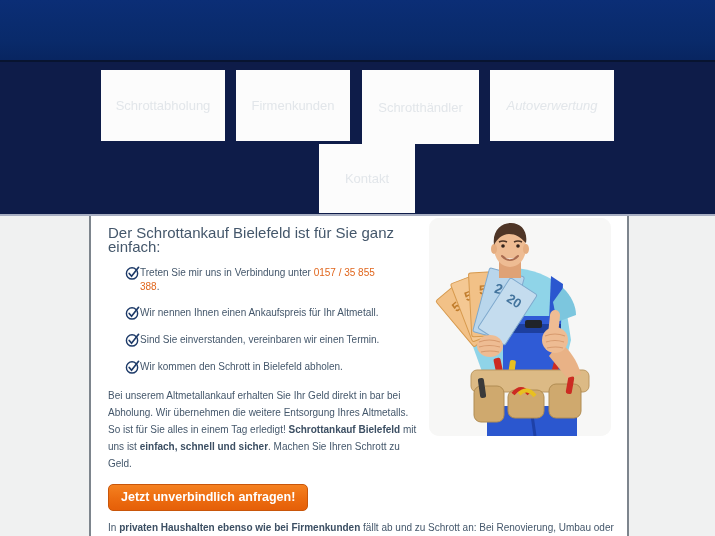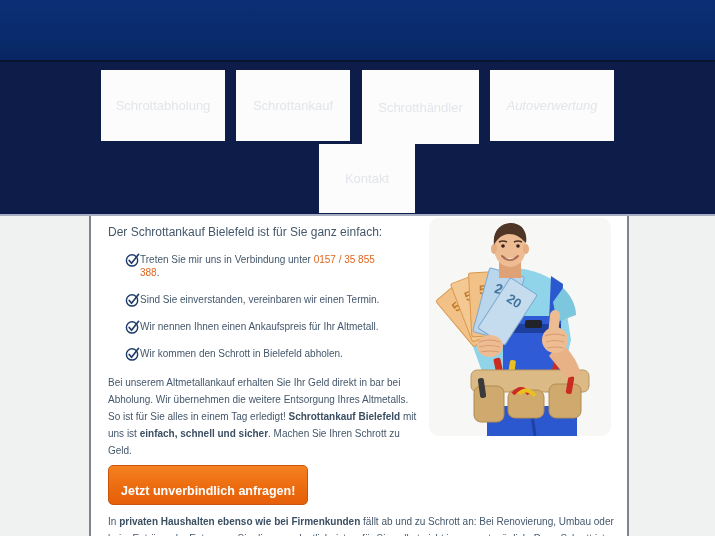--- a/index.html
+++ b/index.html
@@ -22,57 +22,57 @@
   .nav-3 { left:362px; top:8px;  width:117px; height:74px; }
   .nav-4 { left:490px; top:8px;  width:124px; height:71px;font-style:italic; }
   .nav-5 { left:319px; top:82px; width:96px;  height:69px; }
 
   
   .content-panel { position:absolute; left:91px; top:216px; width:536px; height:320px;
     background:#ffffff; box-shadow:-2px 0 0 #7d858d, 2px 0 0 #7d858d;
     padding:10px 0 0 17px; overflow:hidden; }
 
   .left-col { width:312px; }
-  .intro { font-size:12px; line-height:13.5px; color:#44576b; }
+  .intro { font-size:15px; line-height:13.5px; color:#44576b; }
 
   ul.checklist { list-style:none; margin:13px 0 0 17px; }
   ul.checklist li { display:flex; margin-bottom:13px; width:262px; }
   .check-ico { flex:0 0 15px; height:15px; margin-top:-1px; }
   .check-text { font-size:10px; line-height:13.5px; color:#44576b; }
 
   .para { font-size:10px; line-height:17px; color:#44576b; }
   .para-1 { margin-top:12px; width:310px; }
   .para-2 { margin-top:8px; width:506px; }
 
   .seg-n {}
   .seg-b { font-weight:700; color:#3c4f63; }
   .seg-p { color:#e0661d; }
 
-  .cta-button { display:inline-block; margin-top:6px; padding:18px 12px 6px;
+  .cta-button { display:inline-block; margin-top:12px; padding:5px 12px 6px;
     background:linear-gradient(180deg,#f58120 0%,#ec6c10 55%,#e55f08 100%);
     border:1px solid #c9560a; border-radius:5px; color:#ffffff;
     font-size:12.5px; font-weight:700; font-family:inherit; cursor:pointer; }
 
   
   .image-box { position:absolute; left:338px; top:2px; width:182px; height:218px;
     border-radius:10px; overflow:hidden; background:#f7f7f6; }
 </style>
 </head>
 <body>
 
 <div class="page">
 
   <div class="header-banner"></div>
 
   <div class="nav-band">
     <div class="nav-item nav-1">
       <span>Schrottabholung</span>
     </div>
     <div class="nav-item nav-2">
-      <span>Schrottankauf</span>
+      <span>Firmenkunden</span>
     </div>
     <div class="nav-item nav-3">
       <span>Schrotthändler</span>
     </div>
     <div class="nav-item nav-4">
       <span>Autoverwertung</span>
     </div>
     <div class="nav-item nav-5">
       <span>Kontakt</span>
     </div>
@@ -93,30 +93,30 @@
           </span>
           <span class="check-text"><span class="seg-n">Treten Sie mir uns in Verbindung unter </span><span class="seg-p">0157 / 35 855 388</span><span class="seg-n">.</span></span>
         </li>
         <li>
           <span class="check-ico">
             <svg width="15" height="15" viewBox="0 0 16 16">
                 <circle cx="7.5" cy="9" r="6" fill="none" stroke="#1d3a68" stroke-width="1.5"></circle>
                 <path d="M4.5 9 L7 12 L14.5 2.5" fill="none" stroke="#1d3a68" stroke-width="1.8" stroke-linecap="round"></path>
               </svg>
           </span>
+          <span class="check-text"><span class="seg-n">Wir nennen Ihnen einen Ankaufspreis für Ihr Altmetall.</span></span>
+        </li>
+        <li>
+          <span class="check-ico">
+            <svg width="15" height="15" viewBox="0 0 16 16">
+                <circle cx="7.5" cy="9" r="6" fill="none" stroke="#1d3a68" stroke-width="1.5"></circle>
+                <path d="M4.5 9 L7 12 L14.5 2.5" fill="none" stroke="#1d3a68" stroke-width="1.8" stroke-linecap="round"></path>
+              </svg>
+          </span>
           <span class="check-text"><span class="seg-n">Sind Sie einverstanden, vereinbaren wir einen Termin.</span></span>
-        </li>
-        <li>
-          <span class="check-ico">
-            <svg width="15" height="15" viewBox="0 0 16 16">
-                <circle cx="7.5" cy="9" r="6" fill="none" stroke="#1d3a68" stroke-width="1.5"></circle>
-                <path d="M4.5 9 L7 12 L14.5 2.5" fill="none" stroke="#1d3a68" stroke-width="1.8" stroke-linecap="round"></path>
-              </svg>
-          </span>
-          <span class="check-text"><span class="seg-n">Wir nennen Ihnen einen Ankaufspreis für Ihr Altmetall.</span></span>
         </li>
         <li>
           <span class="check-ico">
             <svg width="15" height="15" viewBox="0 0 16 16">
                 <circle cx="7.5" cy="9" r="6" fill="none" stroke="#1d3a68" stroke-width="1.5"></circle>
                 <path d="M4.5 9 L7 12 L14.5 2.5" fill="none" stroke="#1d3a68" stroke-width="1.8" stroke-linecap="round"></path>
               </svg>
           </span>
           <span class="check-text"><span class="seg-n">Wir kommen den Schrott in Bielefeld abholen.</span></span>
         </li>

